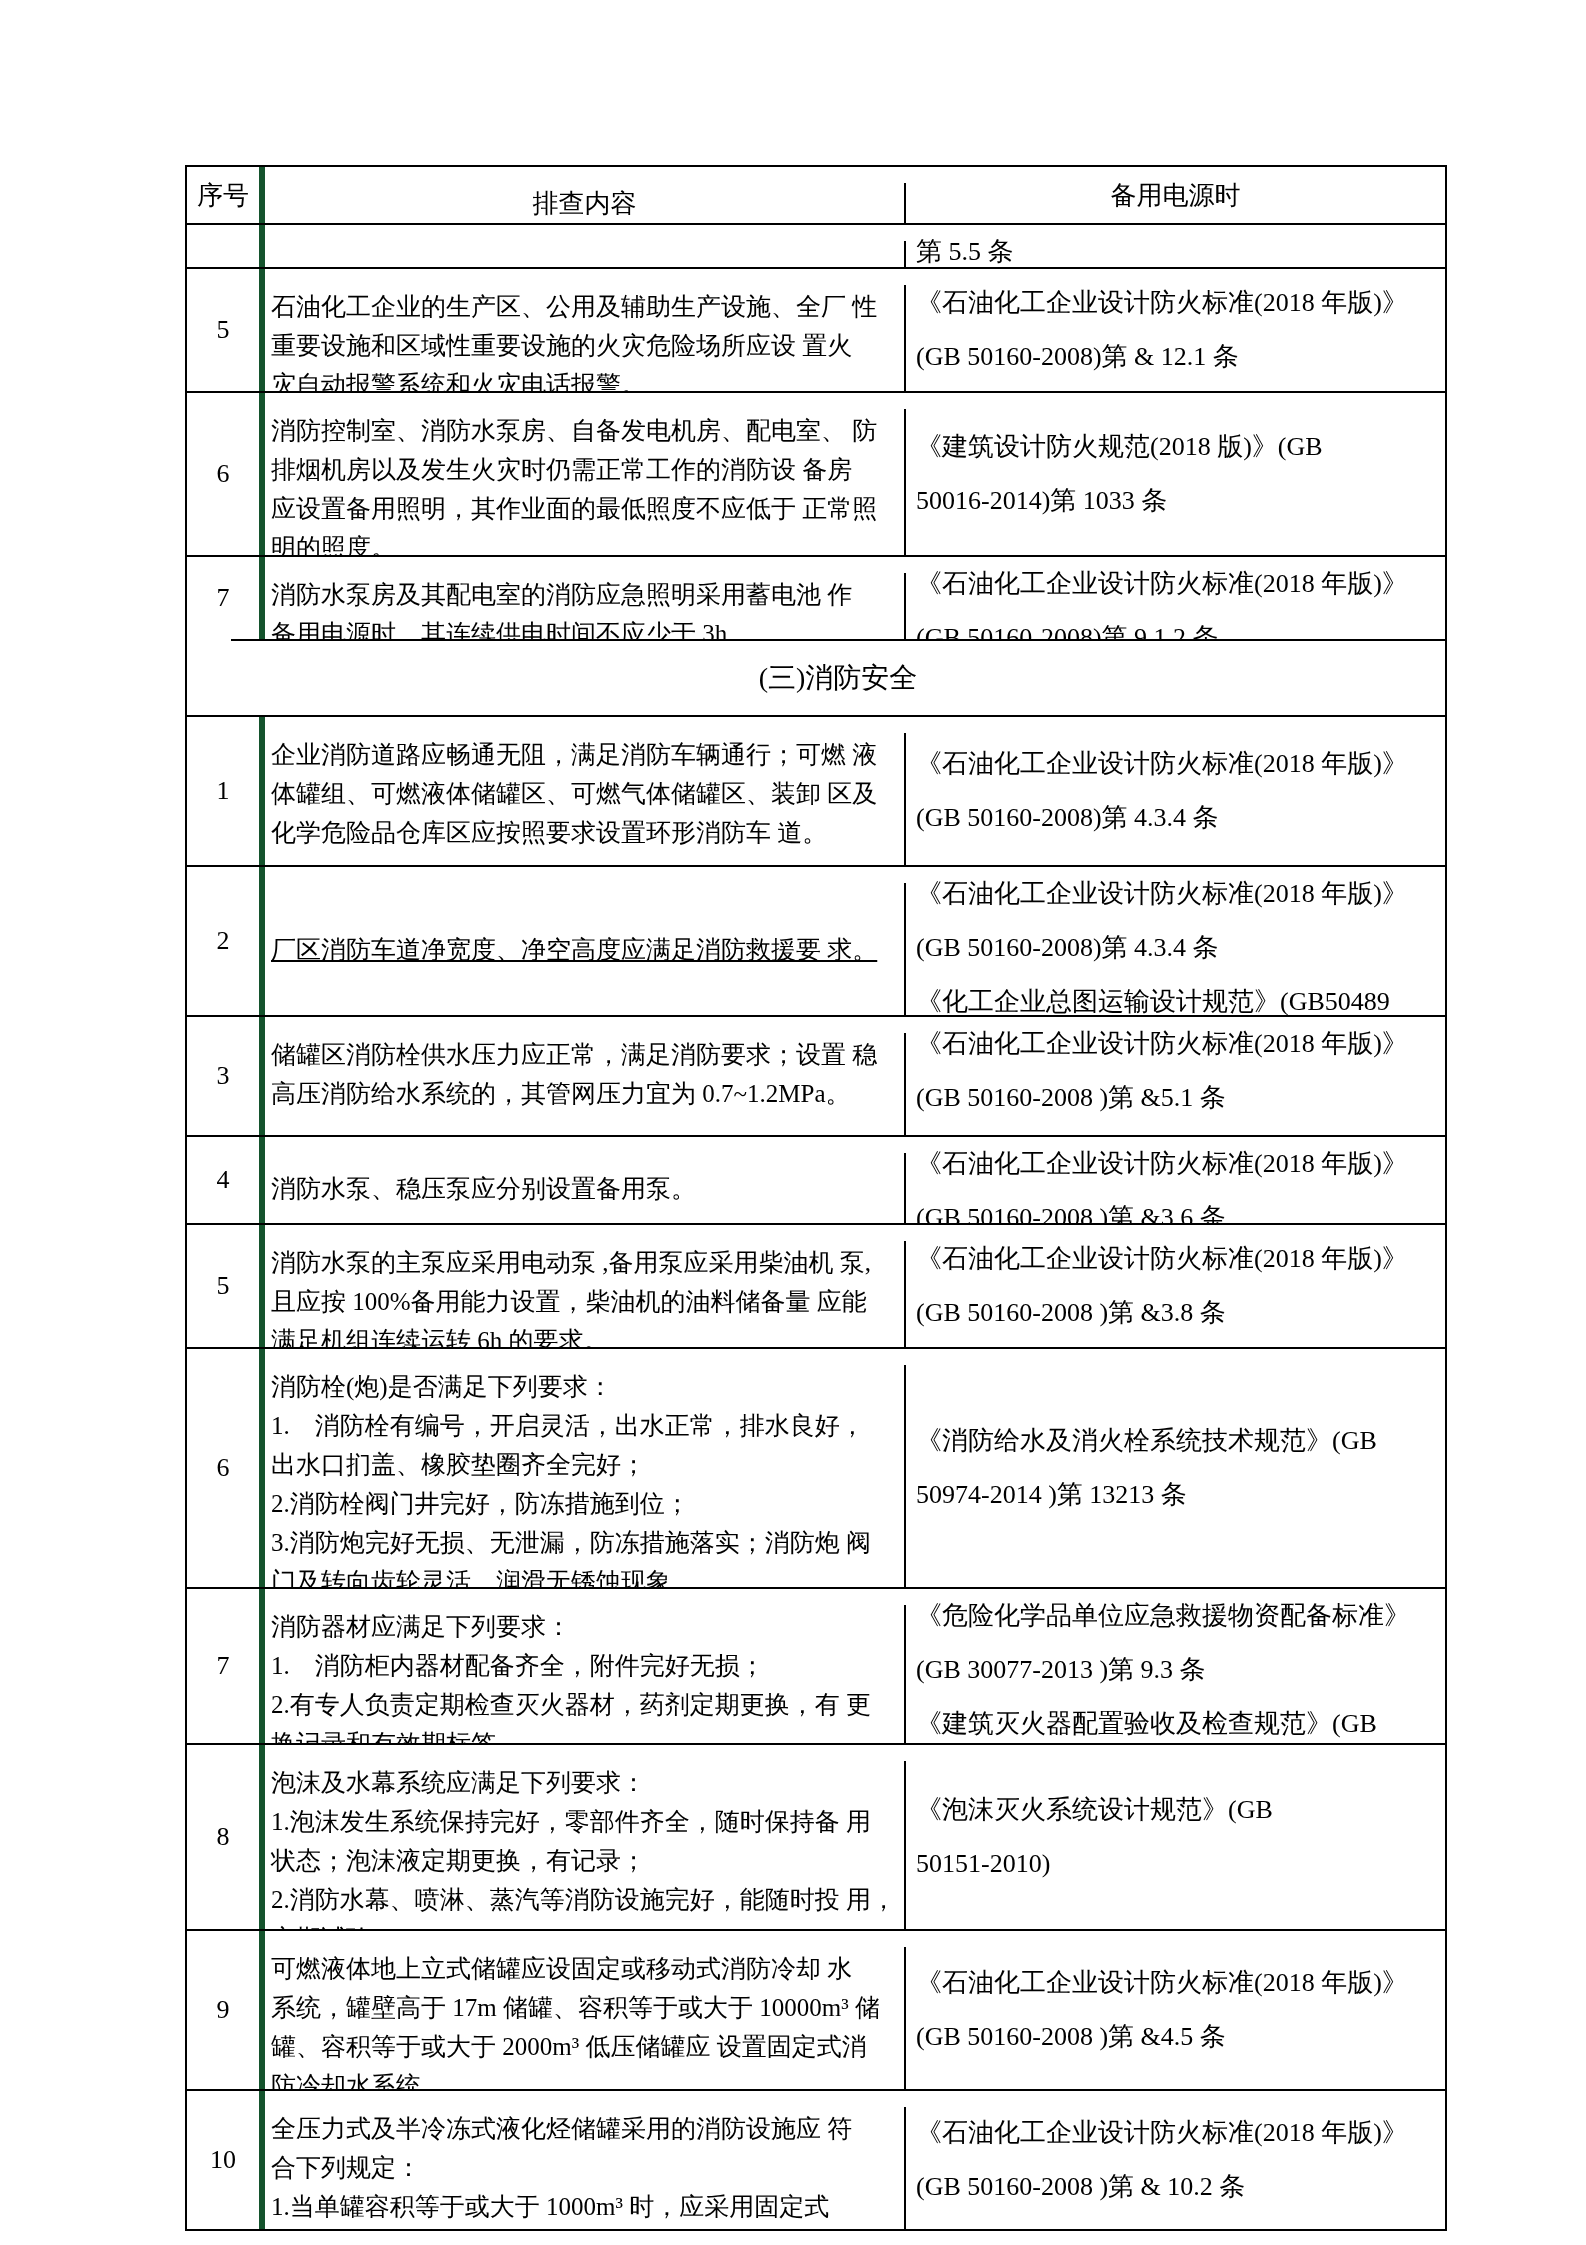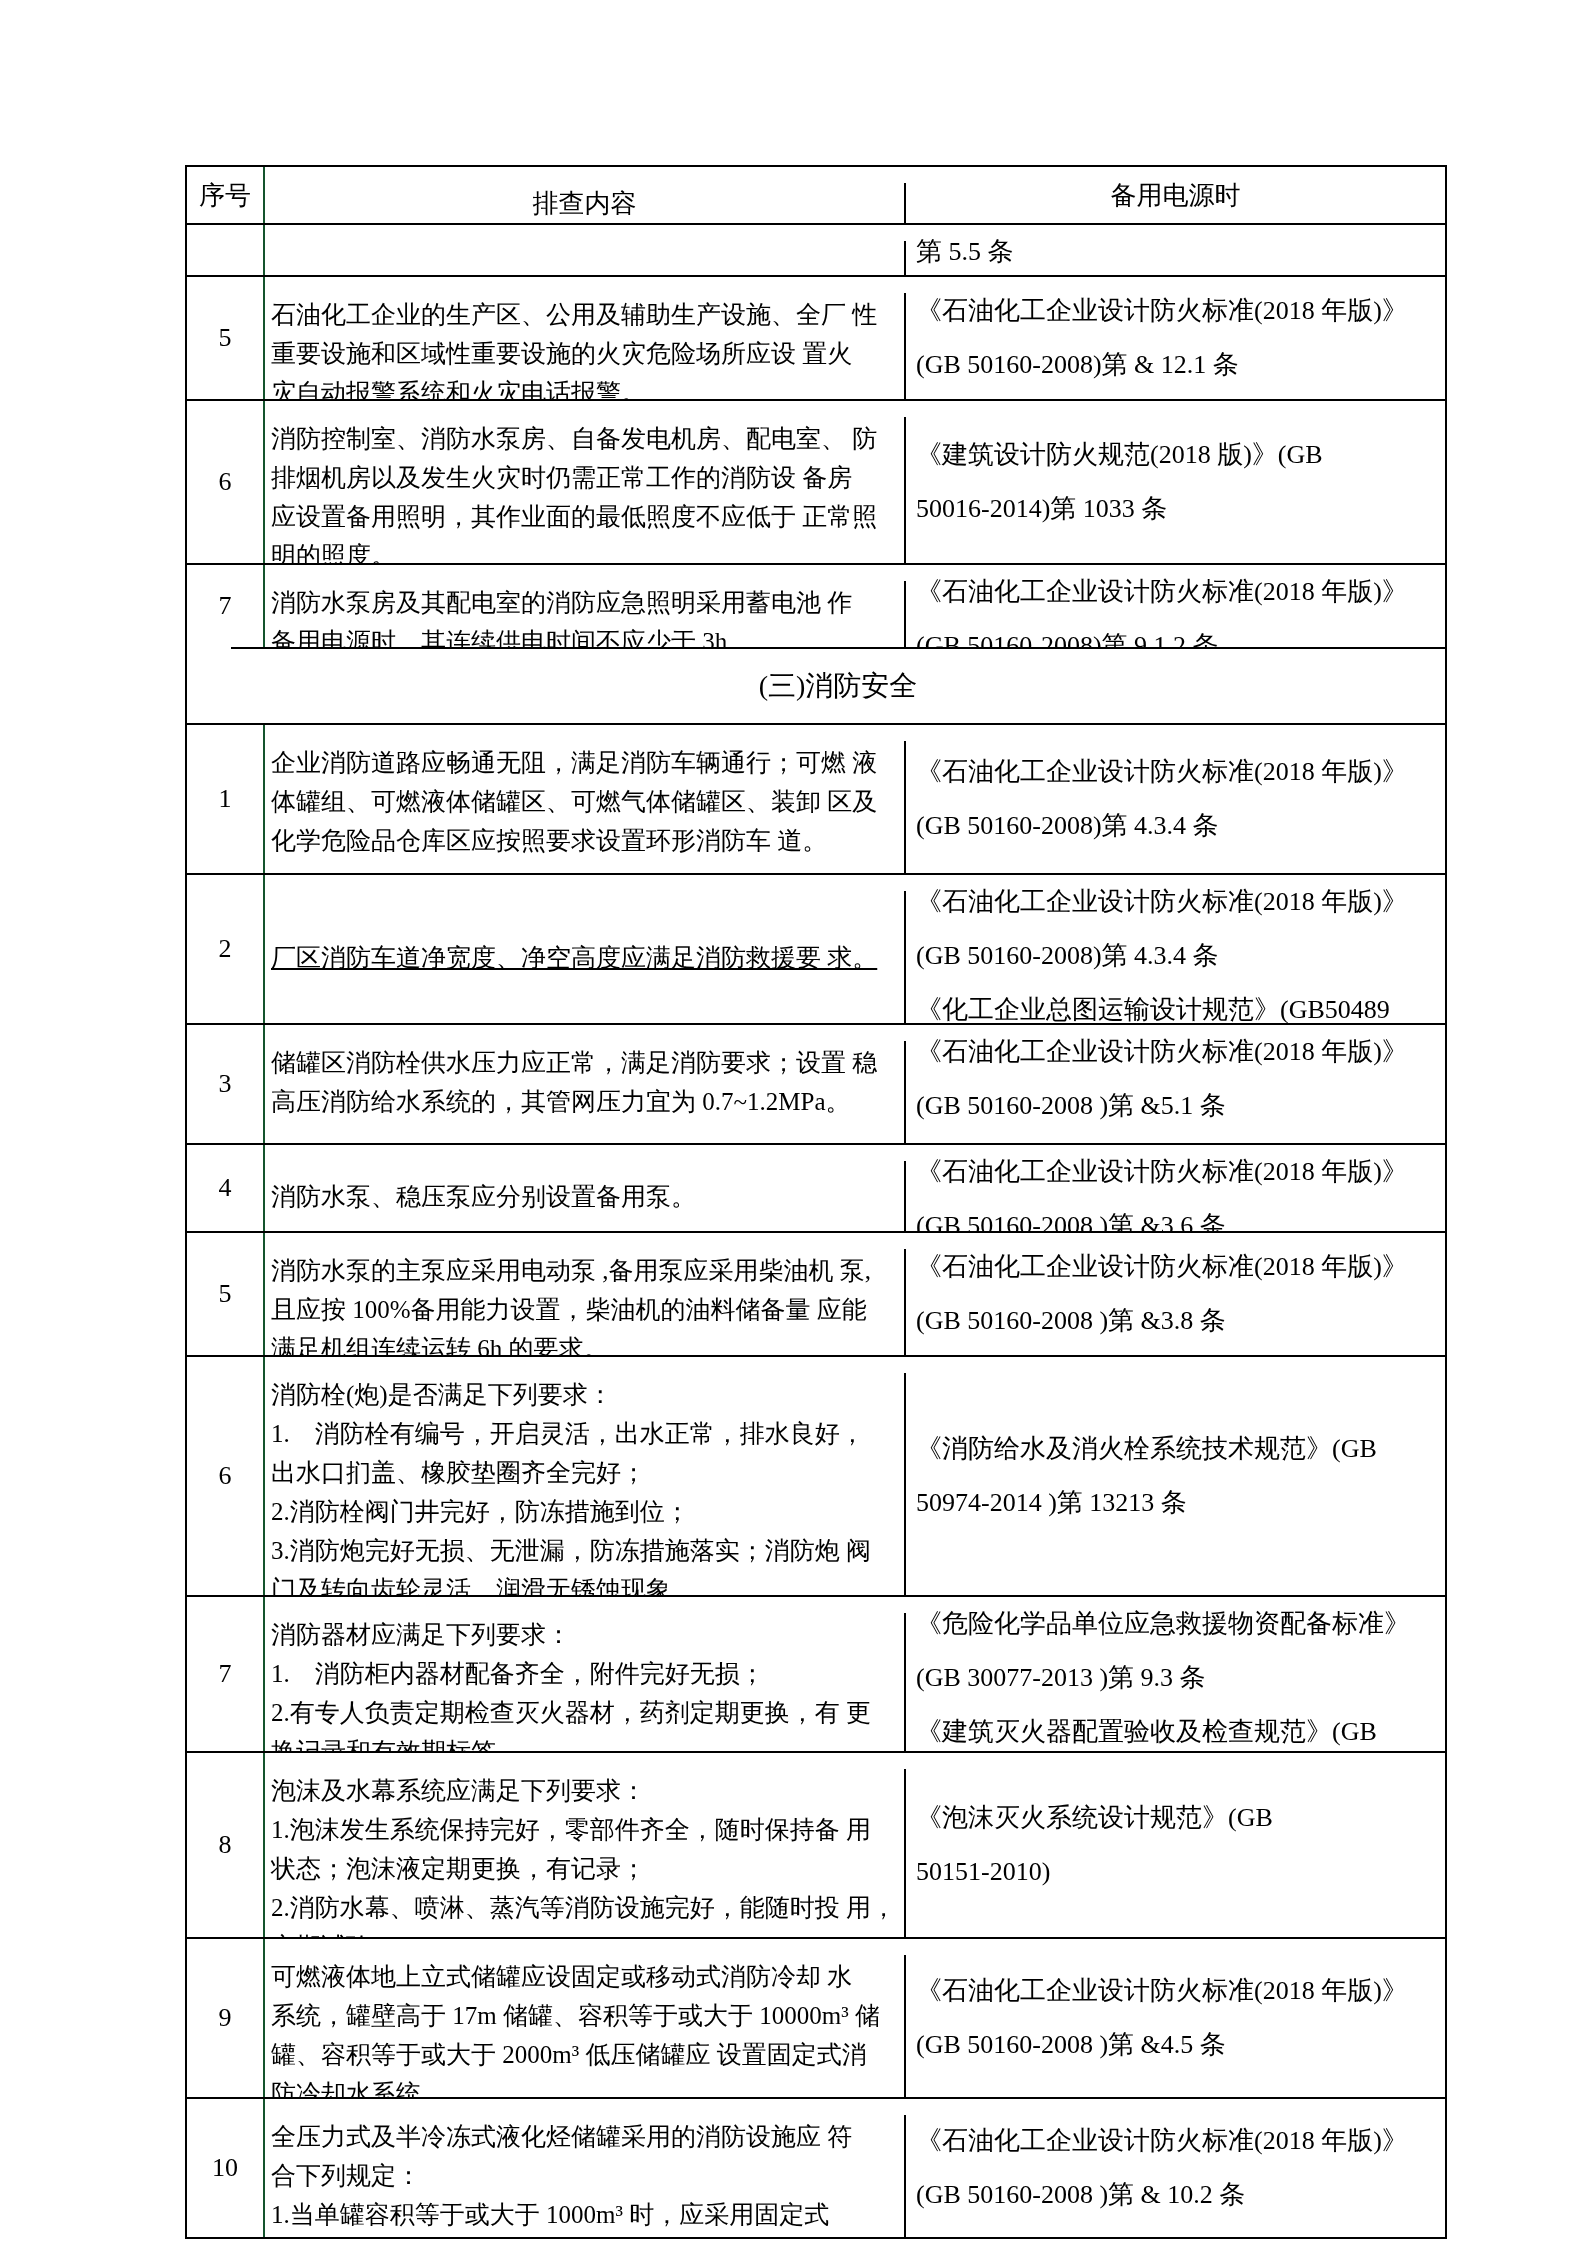--- a/index.html
+++ b/index.html
@@ -16,21 +16,21 @@
     left:185px; top:165px;
     width:1262px;
     border:2px solid #000;
     box-sizing:border-box;
   }
   .row { display:flex; box-sizing:border-box; overflow:hidden; }
   .row + .row { border-top:2px solid #000; }
   .cell { box-sizing:border-box; overflow:hidden; position:relative; }
   .c-num {
     width:78px; flex:0 0 78px;
-    border-right:2px solid #14532d;
+    border-right:6px solid #14532d;
     display:flex; align-items:center; justify-content:center;
     font-size:26px;
   }
   .c-content {
     width:641px; flex:0 0 641px;
     border-right:2px solid #000;
     margin-top:16px;
   }
   .c-basis { flex:1 1 auto; }
   .txt {
@@ -58,21 +58,21 @@
 </style>
 </head>
 <body>
 
 <div class="tbl" id="inspection-table">
     <div class="row" style="height: 56px;">
       <div class="cell c-num hdr-cell">序号</div>
       <div class="cell c-content hdr-cell">排查内容</div>
       <div class="cell c-basis hdr-cell">备用电源时</div>
     </div>
-    <div class="row" style="height: 52px;">
+    <div class="row" style="height: 44px;">
       <div class="cell c-num"></div>
       <div class="cell c-content">
         <div class="txt vt"></div>
       </div>
       <div class="cell c-basis">
         <div class="txt-basis vt">第 5.5 条</div>
       </div>
     </div>
     <div class="row" style="height: 124px;">
       <div class="cell c-num">5</div>

